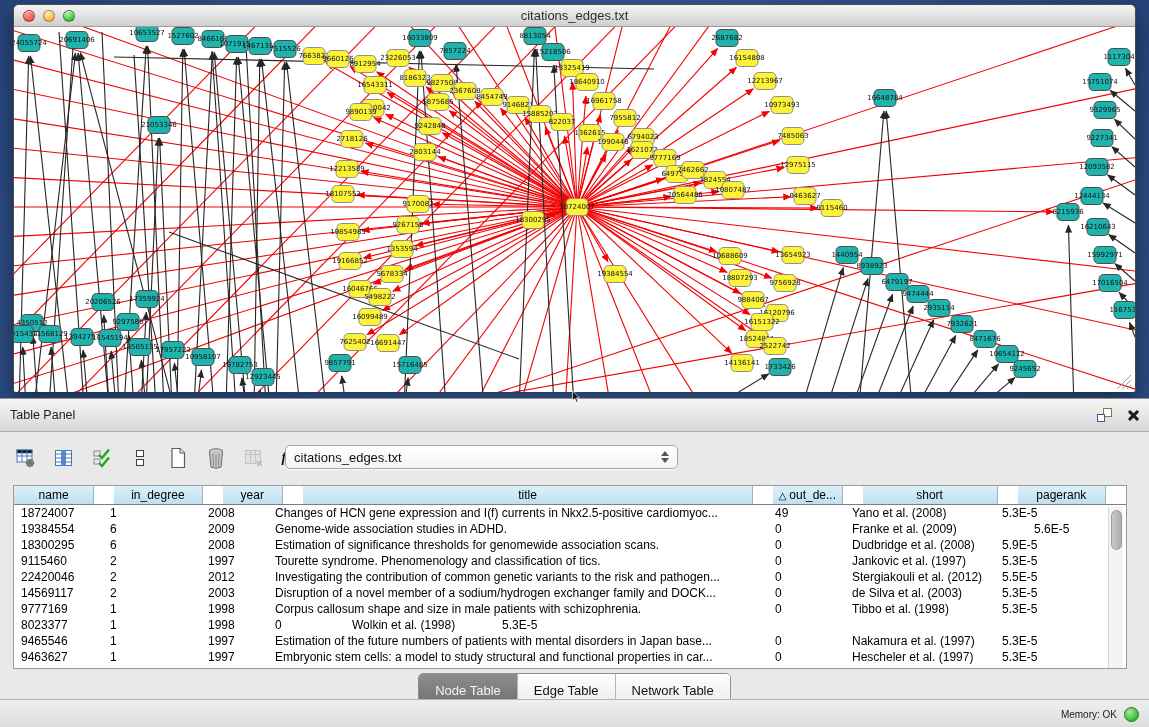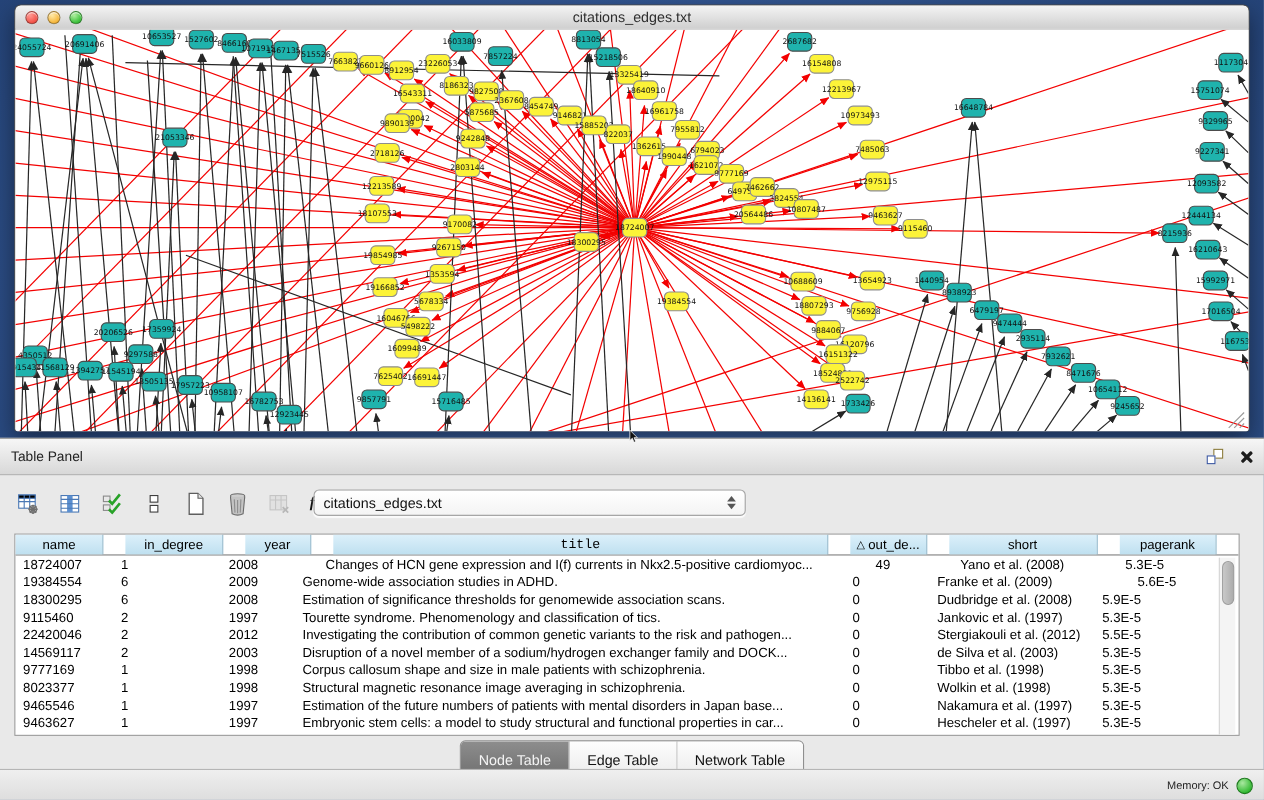--- a/index.html
+++ b/index.html
@@ -865,32 +865,32 @@
         <span class="up"></span>
         <span class="down"></span>
       </span>
   </div>
 
   <div class="table-wrap">
     <div class="thead" id="thead">
         <div class="th" style="width: 89px;">name</div>
         <div class="th" style="width: 98px;">in_degree</div>
         <div class="th" style="width: 67px;">year</div>
-        <div class="th" style="width: 500px; font-family: Liberation Mono, monospace;">title</div>
+        <div class="th" style="width: 500px;">title</div>
         <div class="th" style="width: 77px;"><span class="sort">△</span>out_de...</div>
         <div class="th" style="width: 150px;">short</div>
         <div class="th" style="width: 98px;">pagerank</div>
         <div class="th" style="flex: 1 1 0%; border-right: none;"></div>
       </div>
     <div class="tbody" id="tbody">
         <div class="tr">
           <div class="td" style="width: 89px;">18724007</div>
           <div class="td" style="width: 98px;">1</div>
           <div class="td" style="width: 67px;">2008</div>
-          <div class="td" style="width: 500px; margin-left: 21px;">Changes of HCN gene expression and I(f) currents in Nkx2.5-positive cardiomyoc...</div>
+          <div class="td" style="width: 500px;">Changes of HCN gene expression and I(f) currents in Nkx2.5-positive cardiomyoc...</div>
           <div class="td" style="width: 77px;">49</div>
           <div class="td" style="width: 150px;">Yano et al. (2008)</div>
           <div class="td" style="width: 98px;">5.3E-5</div>
         </div>
         <div class="tr">
           <div class="td" style="width: 89px;">19384554</div>
           <div class="td" style="width: 98px;">6</div>
           <div class="td" style="width: 67px;">2009</div>
           <div class="td" style="width: 500px;">Genome-wide association studies in ADHD.</div>
           <div class="td" style="width: 77px;">0</div>
@@ -939,21 +939,20 @@
           <div class="td" style="width: 67px;">1998</div>
           <div class="td" style="width: 500px;">Corpus callosum shape and size in male patients with schizophrenia.</div>
           <div class="td" style="width: 77px;">0</div>
           <div class="td" style="width: 150px;">Tibbo et al. (1998)</div>
           <div class="td" style="width: 98px;">5.3E-5</div>
         </div>
         <div class="tr">
           <div class="td" style="width: 89px;">8023377</div>
           <div class="td" style="width: 98px;">1</div>
           <div class="td" style="width: 67px;">1998</div>
-          <div class="td" style="width: 500px;">Structural magnetic resonance image averaging in schizophrenia.</div>
           <div class="td" style="width: 77px;">0</div>
           <div class="td" style="width: 150px;">Wolkin et al. (1998)</div>
           <div class="td" style="width: 98px;">5.3E-5</div>
         </div>
         <div class="tr">
           <div class="td" style="width: 89px;">9465546</div>
           <div class="td" style="width: 98px;">1</div>
           <div class="td" style="width: 67px;">1997</div>
           <div class="td" style="width: 500px;">Estimation of the future numbers of patients with mental disorders in Japan base...</div>
           <div class="td" style="width: 77px;">0</div>

